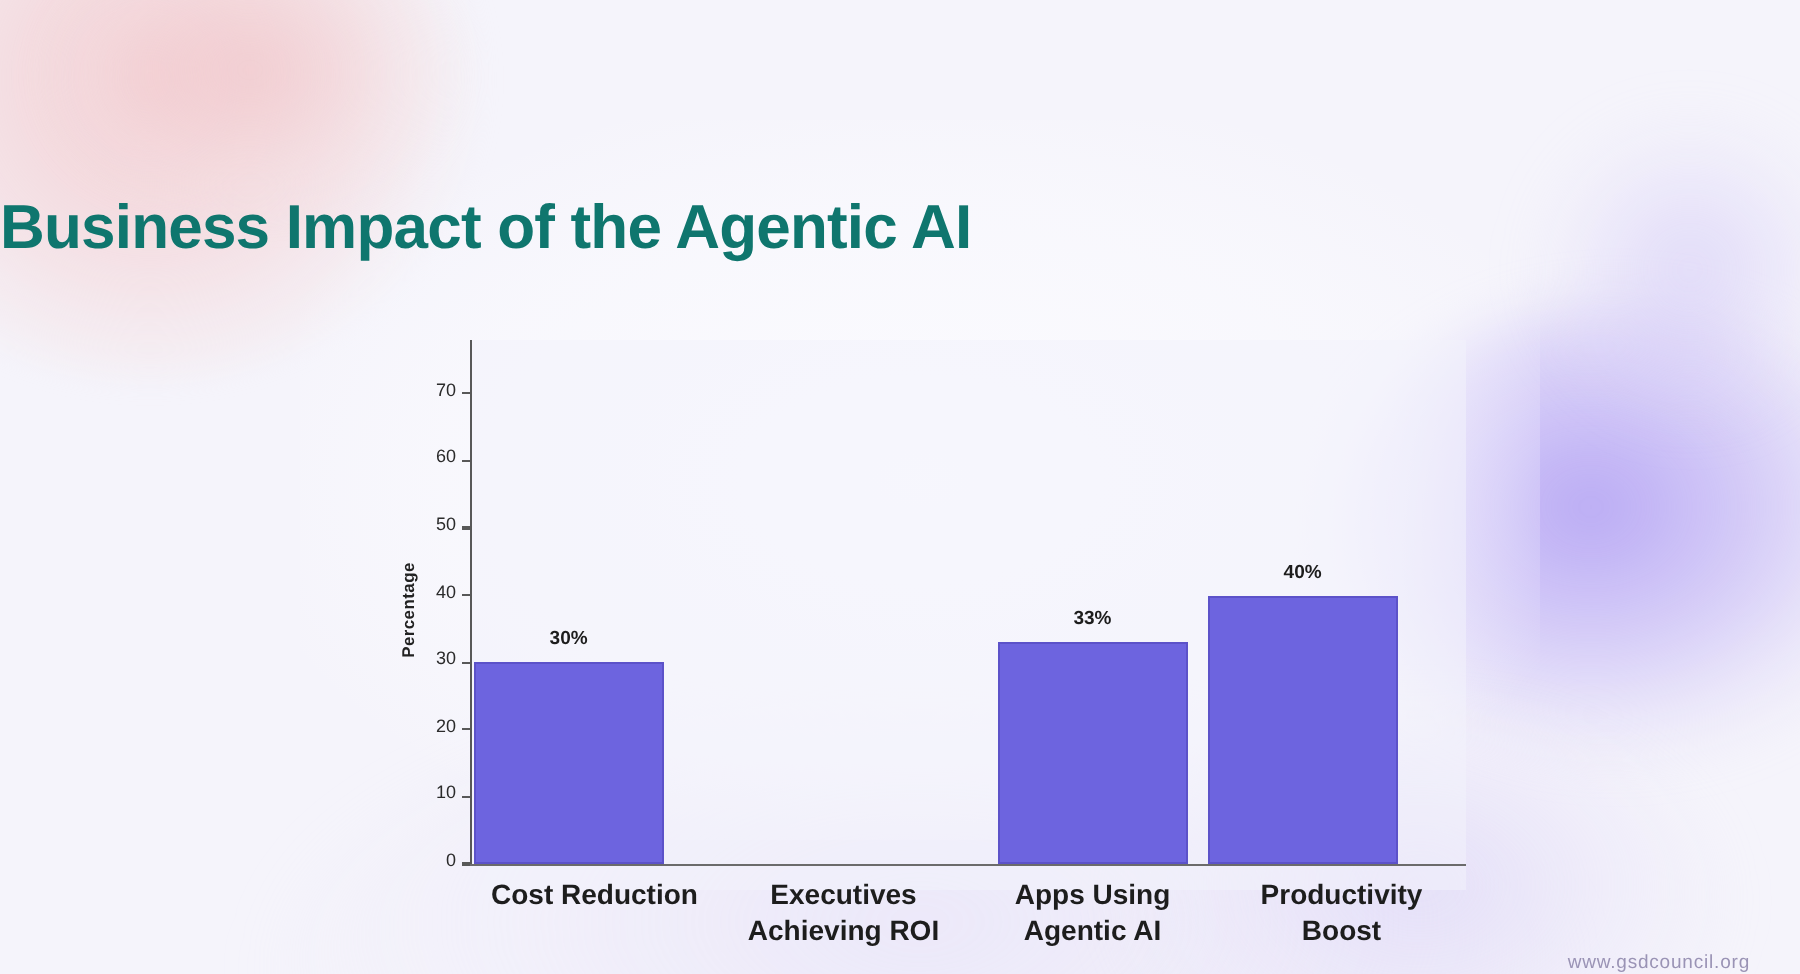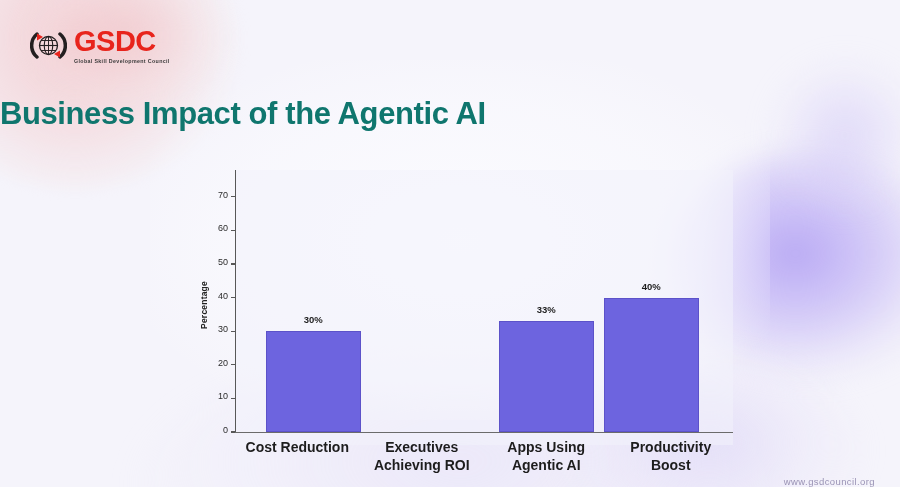--- a/index.html
+++ b/index.html
@@ -278,38 +278,20 @@
   <div class="bg-layer">
     <div class="blob blob-pink-tl"></div>
     <div class="blob blob-pink-tl2"></div>
     <div class="blob blob-purple-r"></div>
     <div class="blob blob-purple-r2"></div>
     <div class="blob blob-lav-b"></div>
     <div class="blob blob-lav-br"></div>
     <div class="vignette-white"></div>
   </div>
 
-  <div id="logo">
-    <svg id="logo-mark" viewBox="0 0 74 74">
-      <path d="M60 14 A30 30 0 0 1 60 60" fill="none" stroke="#231f20" stroke-width="7" stroke-linecap="round"></path>
-      <path d="M14 60 A30 30 0 0 1 14 14" fill="none" stroke="#231f20" stroke-width="7" stroke-linecap="round"></path>
-      <path d="M14 13 L14 27 L26 20 Z" fill="#e8241c"></path>
-      <path d="M60 61 L60 47 L48 54 Z" fill="#e8241c"></path>
-      <circle cx="37" cy="37" r="18" fill="none" stroke="#231f20" stroke-width="2.6"></circle>
-      <ellipse cx="37" cy="37" rx="8.5" ry="18" fill="none" stroke="#231f20" stroke-width="2.2"></ellipse>
-      <line x1="19" y1="37" x2="55" y2="37" stroke="#231f20" stroke-width="2.2"></line>
-      <line x1="22" y1="27" x2="52" y2="27" stroke="#231f20" stroke-width="1.9"></line>
-      <line x1="22" y1="47" x2="52" y2="47" stroke="#231f20" stroke-width="1.9"></line>
-      <line x1="37" y1="19" x2="37" y2="55" stroke="#231f20" stroke-width="1.9"></line>
-    </svg>
-    <div class="logo-text-wrap">
-      <div id="logo-word">GSDC</div>
-      <div id="logo-tag">Global Skill Development Council</div>
-    </div>
-  </div>
 
   <div id="title">Business Impact of the Agentic AI</div>
 
   <div id="chart">
     <div id="plot-bg"></div>
     <div id="y-axis-title">Percentage</div>
     <div class="y-spine"></div>
     <div class="x-spine"></div>
     <div id="y-ticks">
         <div class="tick-row" style="top: 272px;">
@@ -339,21 +321,21 @@
         <div class="tick-row" style="top: 70.4615px;">
           <div class="tick-label">60</div>
           <div class="tick-mark"></div>
         </div>
         <div class="tick-row" style="top: 36.8718px;">
           <div class="tick-label">70</div>
           <div class="tick-mark"></div>
         </div>
       </div>
     <div id="bars">
-        <div class="bar-slot" style="left: 31px; width: 94.62px; text-decoration: underline;">
+        <div class="bar-slot" style="left: 2px; width: 94.62px; text-decoration: underline;">
           <div class="bar" style="height: 100.769px; background: rgb(109, 100, 223); border-color: rgb(92, 82, 201);"></div>
           <div class="bar-value" style="bottom: 106.769px;">30%</div>
         </div>
         <div class="bar-slot" style="left: 263.94px; width: 94.62px;">
           <div class="bar" style="height: 110.846px; background: rgb(109, 100, 223); border-color: rgb(92, 82, 201);"></div>
           <div class="bar-value" style="bottom: 116.846px;">33%</div>
         </div>
         <div class="bar-slot" style="left: 369px; width: 94.62px;">
           <div class="bar" style="height: 134.359px; background: rgb(109, 100, 223); border-color: rgb(92, 82, 201);"></div>
           <div class="bar-value" style="bottom: 140.359px;">40%</div>

